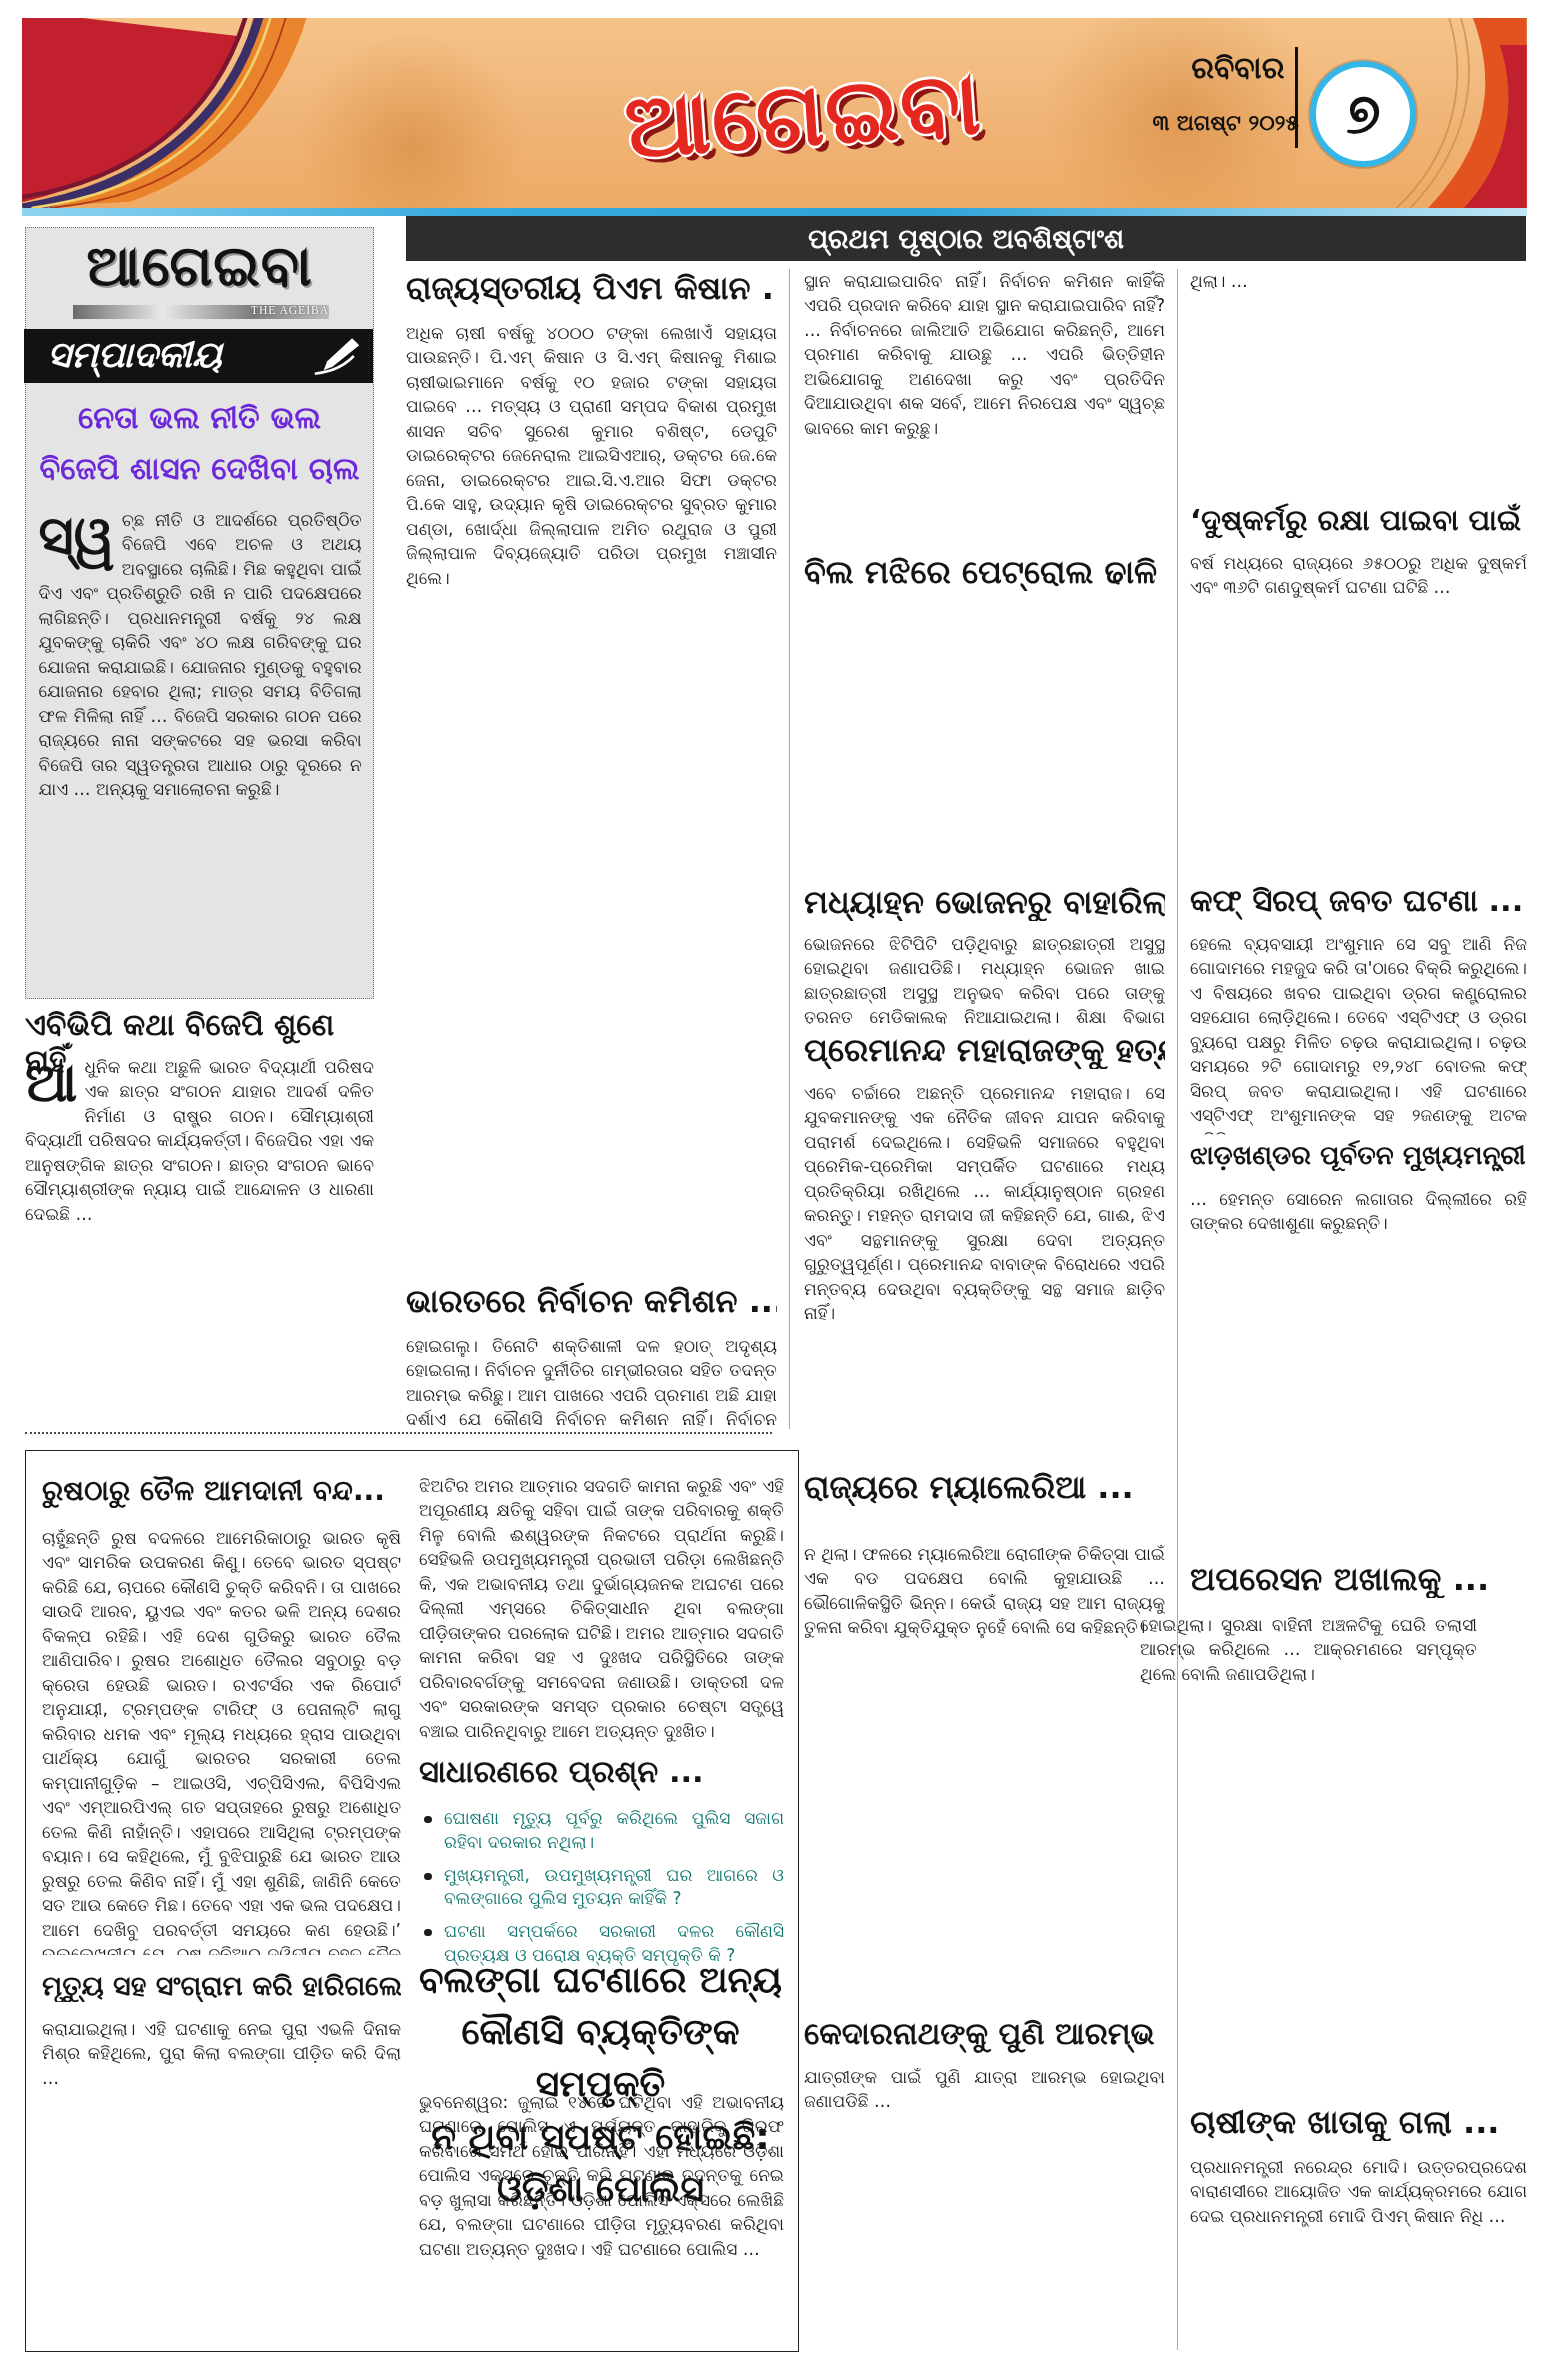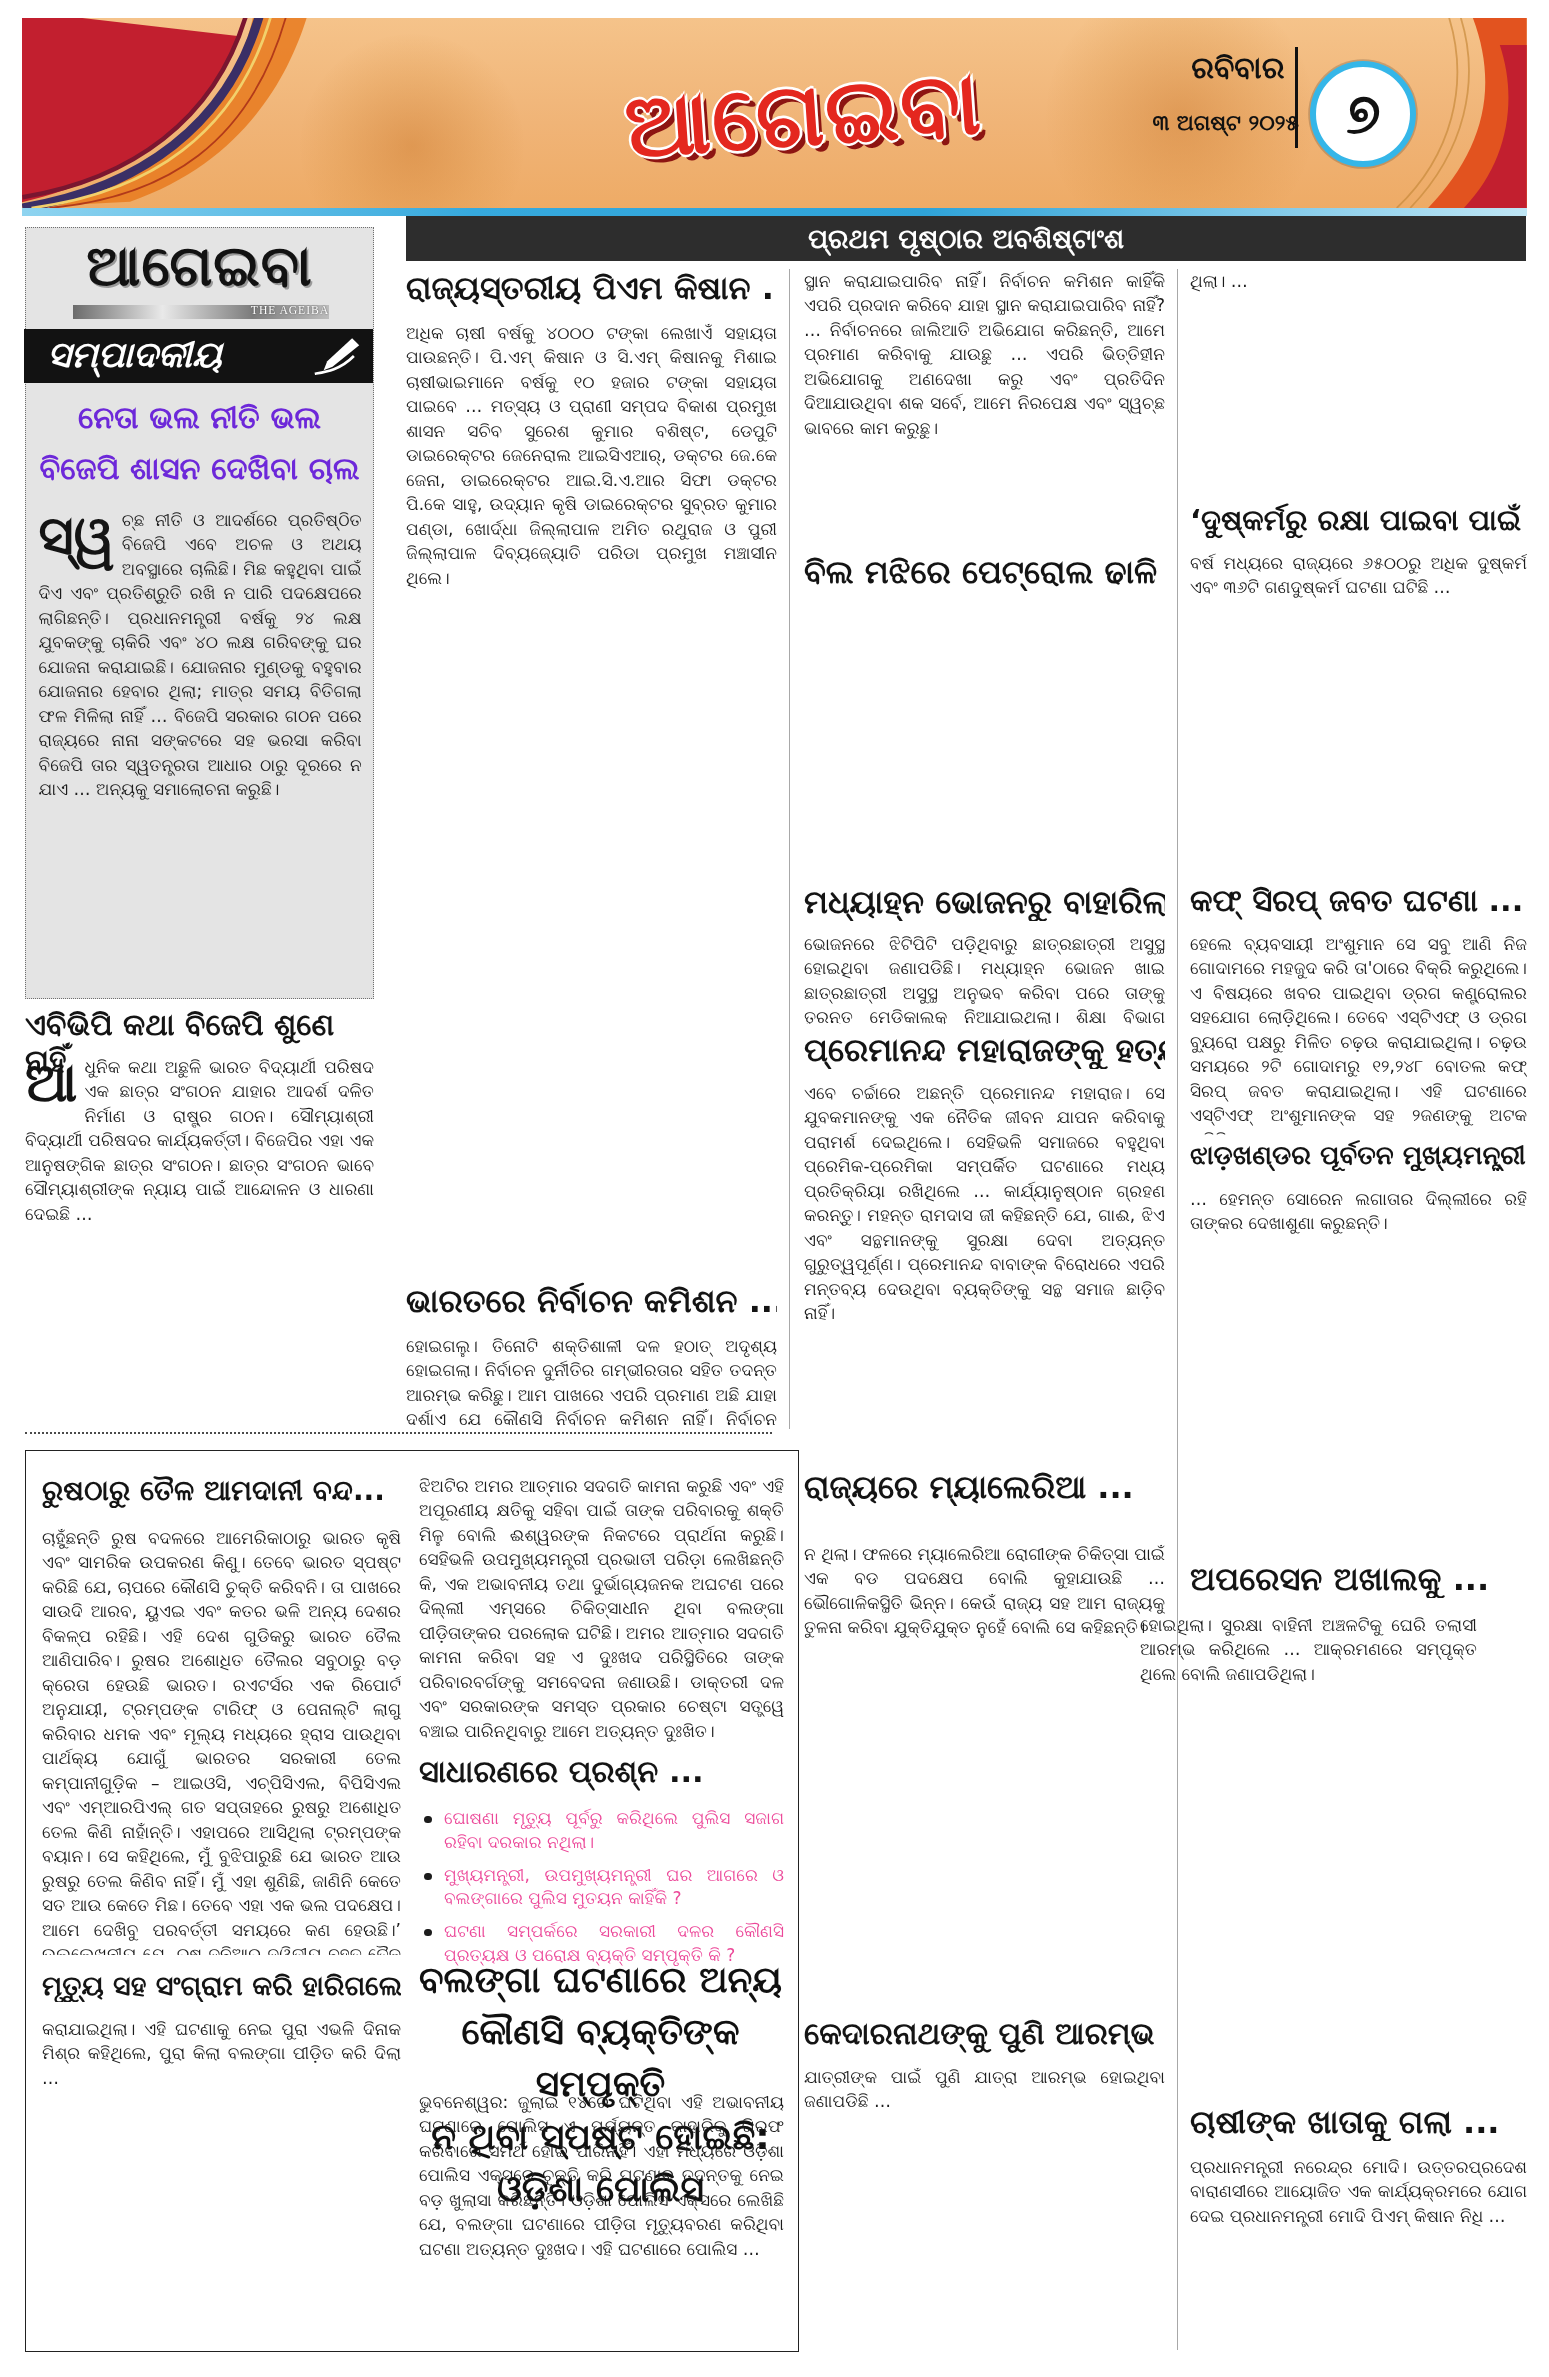--- a/index.html
+++ b/index.html
@@ -92,21 +92,21 @@
     float:left; font-size:54px; line-height:0.9; padding:3.6px 7.2px 0 0; font-weight:bold; color:#141414;
   }
   .v-rule { width:0.9px; background:#a8a8a8; }
   .dotted-div { border-top:2.7px dotted #4a4a4a; }
 
   
   .bottom-box { left:25px; top:1450px; width:774px; height:902px; border:1.8px solid #222; background:#fff; }
   .bullet-list { list-style:none; }
   .bullet-list li {
     position:relative; padding-left:25px; margin-bottom:9px;
-    font-size:17px; line-height:1.4; text-align:justify; color:#ec4899;
+    font-size:17px; line-height:1.4; text-align:justify; color:#0f766e;
   }
   .bullet-list li::before {
     content:""; position:absolute; left:5.4px; top:9px;
     width:7.2px; height:7.2px; border-radius:50%; background:#1c1c1c;
   }
   .box-big-headline {
     text-align:center; font-size:36px; font-weight:900; color:#101010; line-height:1.45;
   }
 </style>
 </head>

